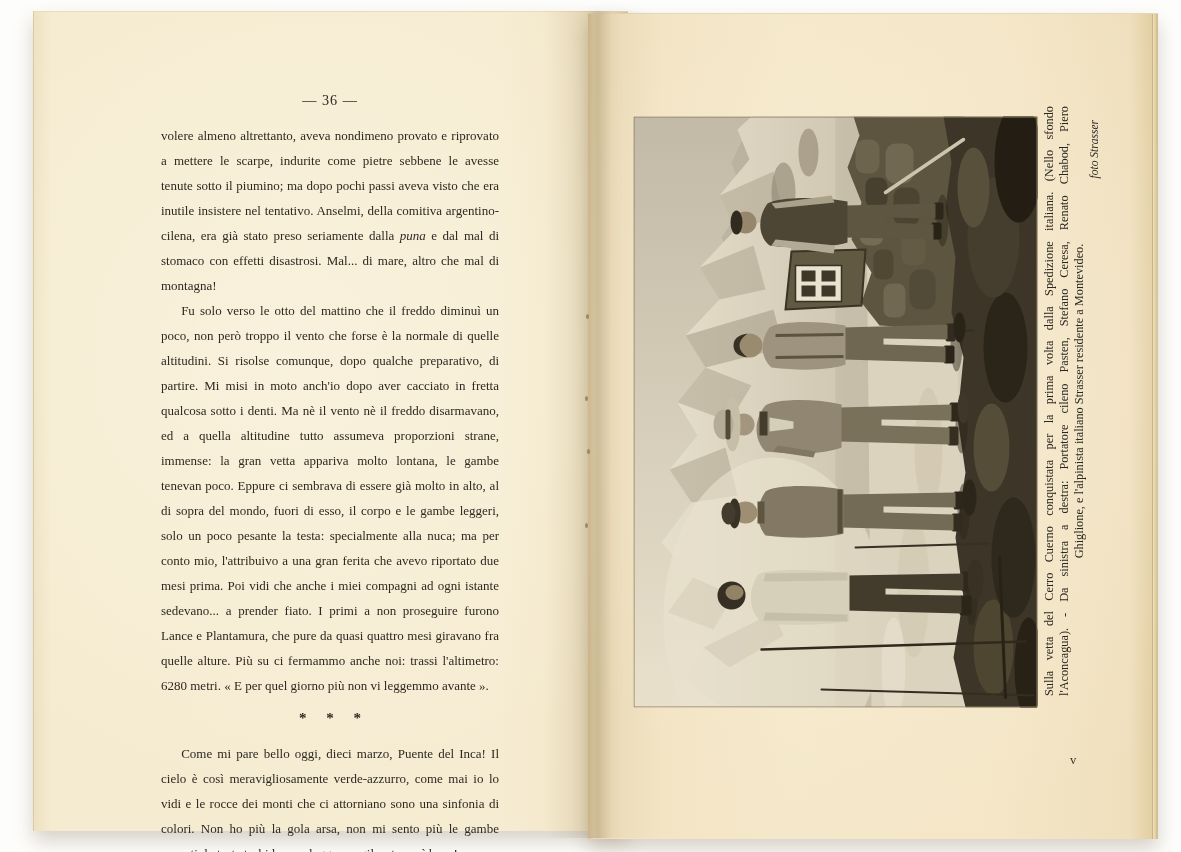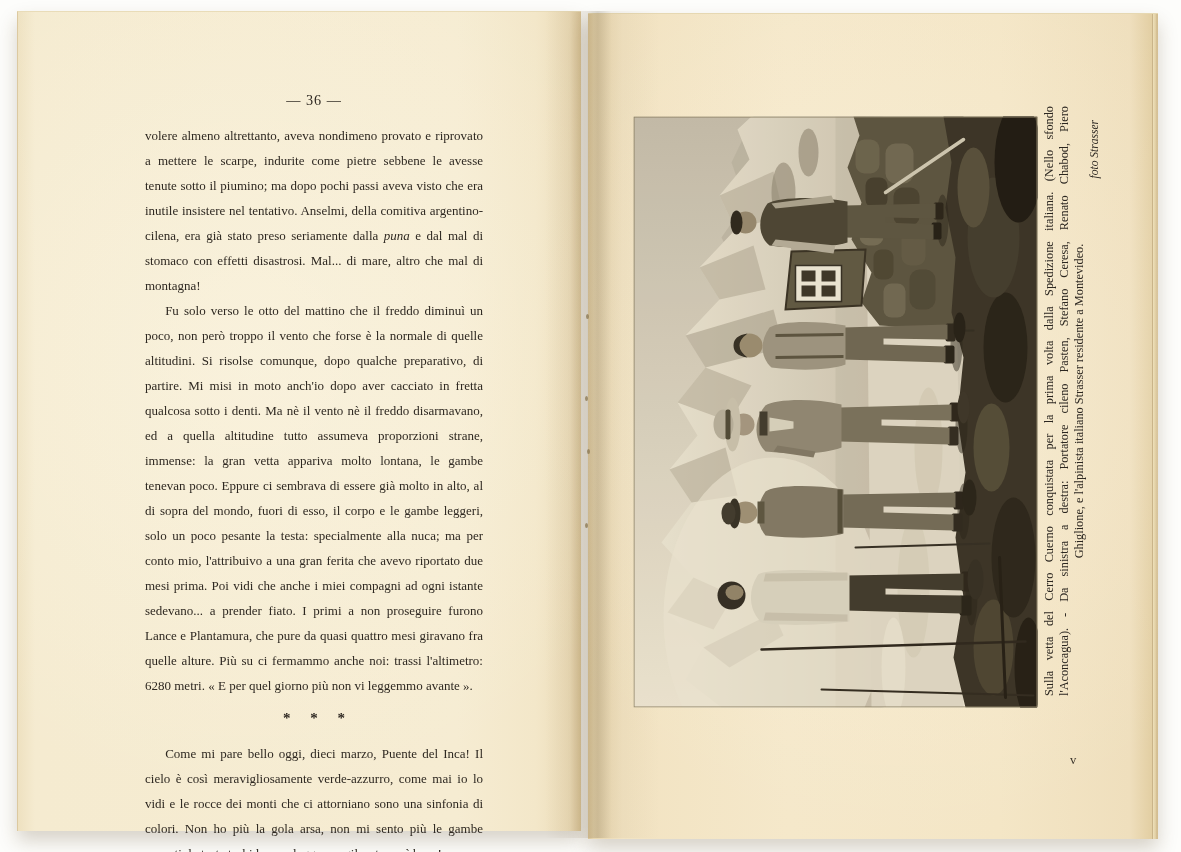--- a/index.html
+++ b/index.html
@@ -1,24 +1,24 @@
 <!DOCTYPE html>
 <html style="--paper_left: #f6ecd2; --paper_right: #f4e6c6; --ink: #2e2821; --background: #fdfdfb; --ph_sky_light: #ece5d4; --ph_sky_gray: #c2bbac; --ph_snow: #e9e3d3; --ph_snow_shadow: #a89f8e; --ph_scree: #ded7c6; --ph_rock_dark: #332d23; --ph_rock_deep: #1d1812; --ph_wall_stone: #564f3e; --ph_flag_white: #ece7d8; --ph_flag_cross: #352f24; --ph_sweater_white: #d8d2c1; --ph_jacket_gray: #8c8473;"><head>
 <meta charset="utf-8">
 <style>
   html,body{margin:0;padding:0;background:#fdfdfb;}
   .stage{position:relative;width:1181px;height:852px;overflow:hidden;
          font-family:"Liberation Serif","DejaVu Serif",serif;background:#fdfdfb;}
   
   .page{position:absolute;box-shadow:0 10px 18px rgba(80,58,22,.22);}
-  .left-page{left:17px;top:11px;width:563px;height:819px;
+  .left-page{left:33px;top:11px;width:563px;height:819px;
      background:
        radial-gradient(120% 85% at 42% 42%, rgba(255,252,240,.35), rgba(0,0,0,0) 65%),
        linear-gradient(90deg,#eee1c0 0%,#f5ebd0 3%,#f6ecd2 78%,#f3e7c9 92%,#ecdcb8 98%,#dcc79c 100%);
-     border-top:1px solid #e9dcb8;border-left:1px solid #dcc9a0;}
+     border-top:1px solid #e9dcb8;border-left:1px solid #dcc9a0;padding-left:31px;}
   .right-page{left:588px;top:13px;width:570px;height:825px;
      background:
        radial-gradient(115% 85% at 55% 45%, rgba(255,250,238,.30), rgba(0,0,0,0) 65%),
        linear-gradient(90deg,#d9c498 0%,#e9d7af 1%,#f2e3c2 6%,#f5e8ca 35%,#f4e6c6 72%,#efdfbd 95%,#e2cea2 99%,#d2bc90 100%);
      border-top:1px solid #e6d8b2;}
   .right-page::after{content:"";position:absolute;right:2px;top:0;bottom:0;width:3px;
      border-left:1px solid #c9b489;background:linear-gradient(90deg,#eee0ba,#dfcca0);}
   .gutter{position:absolute;left:545px;top:11px;width:115px;height:827px;pointer-events:none;
      background:linear-gradient(90deg,rgba(92,64,20,0) 0%,rgba(92,64,20,.10) 36%,
         rgba(56,38,10,.17) 46%,rgba(92,64,20,.05) 58%,rgba(92,64,20,0) 100%);}

